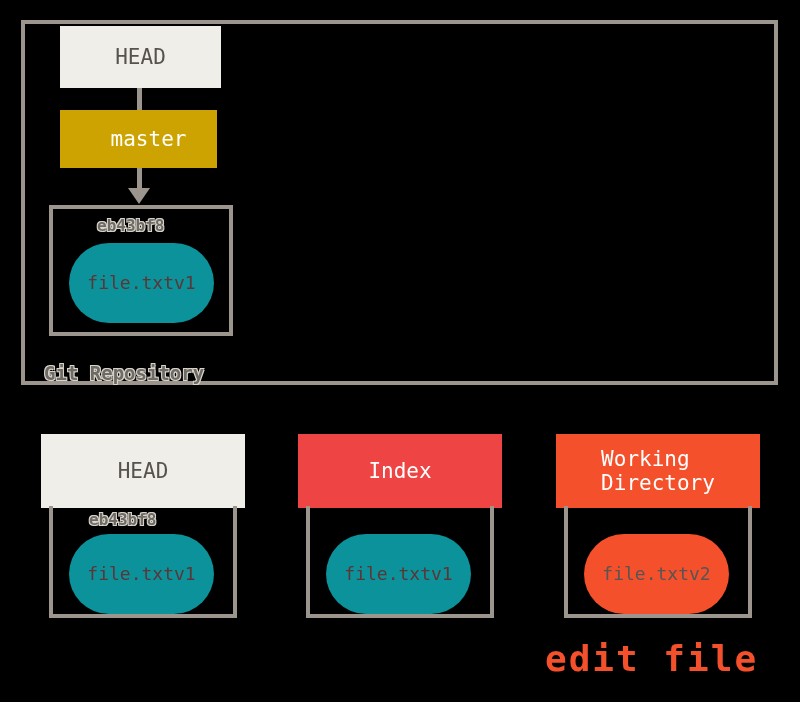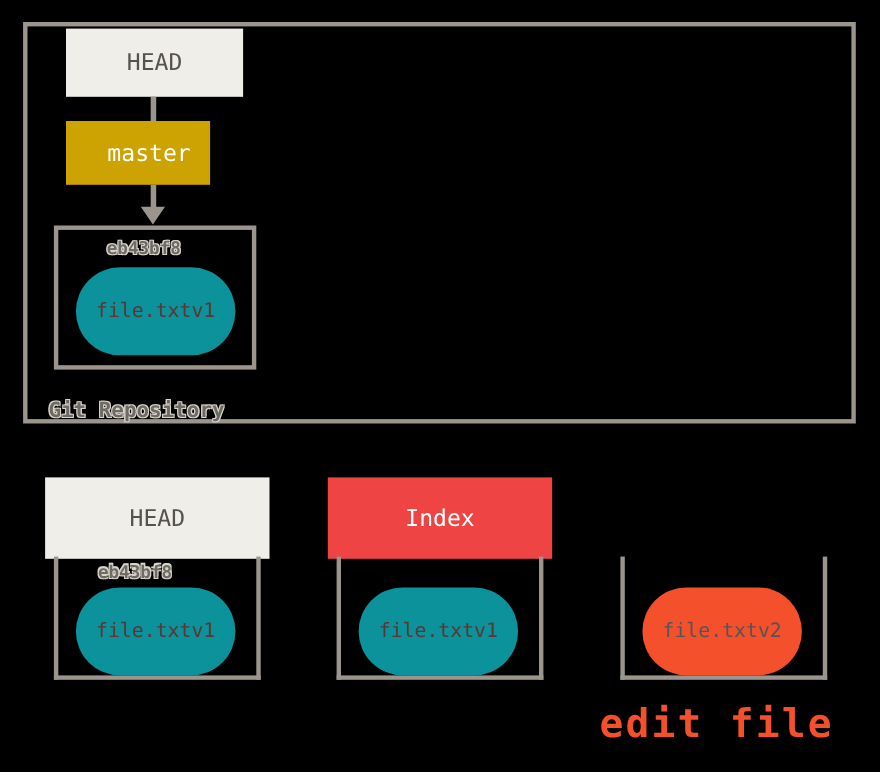--- a/index.html
+++ b/index.html
@@ -56,21 +56,21 @@
     white-space: pre-line;
   }
 
   .box-head-top {
     left: 60px; top: 26px; width: 161px; height: 62px;
     background: #efeee8;
     color: #56524c;
     font-size: 21px;
   }
   .box-master {
-    left: 60px; top: 110px; width: 131px; height: 58px;
+    left: 60px; top: 110px; width: 157px; height: 58px;
     background: #cca300;
     color: #ffffff;
     font-size: 21px;
     padding-left: 20px;
   }
 
   .box-head-bottom {
     left: 41px; top: 434px; width: 204px; height: 74px;
     background: #efeee8;
     color: #56524c;
@@ -211,20 +211,22 @@
     <span>v1</span>
   </div>
 
   <div class="box box-index">Index</div>
   <div class="open-box open-index"></div>
   <div class="blob blob-teal blob-index">
     <span>file.txt</span>
     <span>v1</span>
   </div>
 
+  <div class="box box-workdir">Working
+Directory</div>
   <div class="open-box open-work"></div>
   <div class="blob blob-orange blob-work">
     <span>file.txt</span>
     <span>v2</span>
   </div>
 
   <div class="edit-caption">edit file</div>
 
 </div>
 

